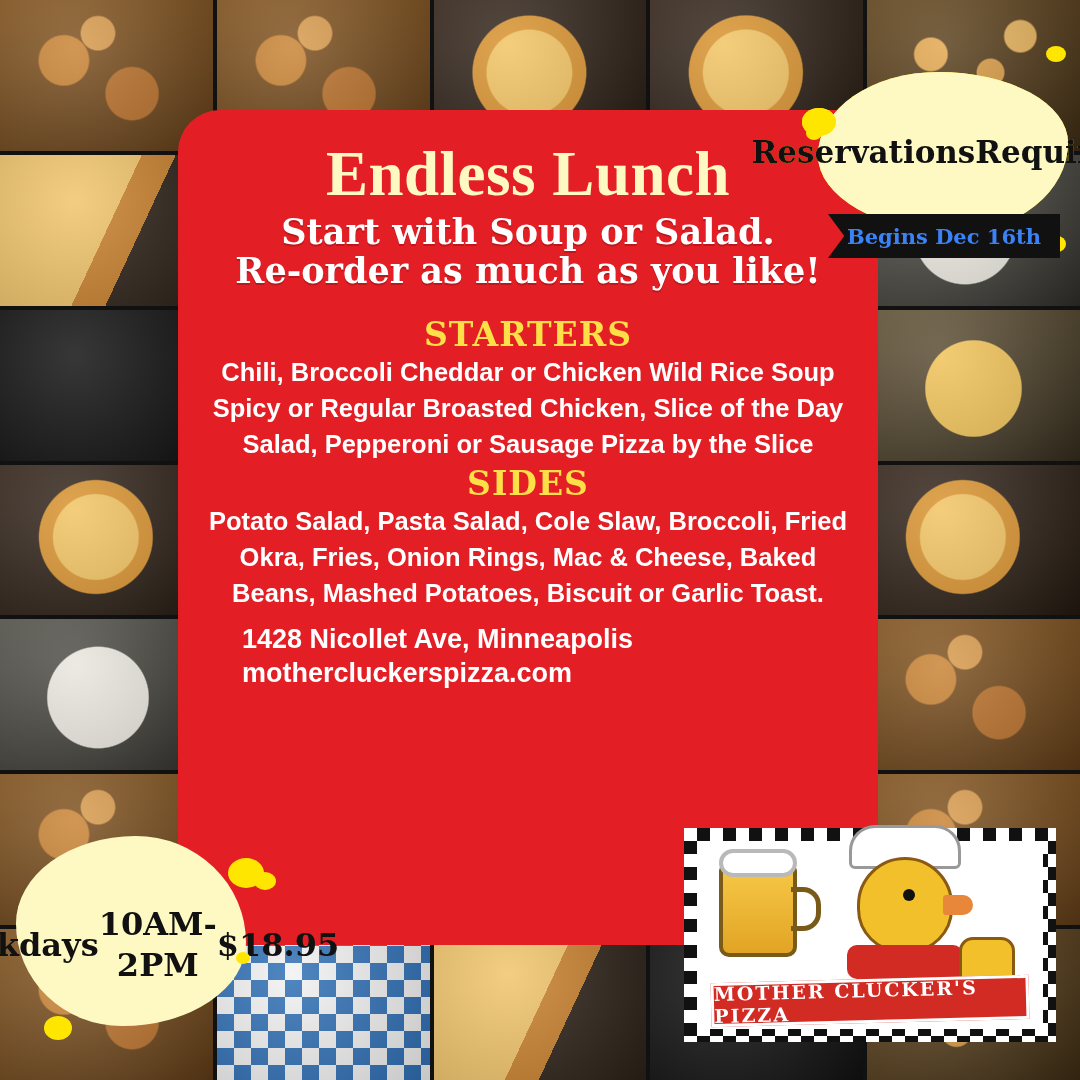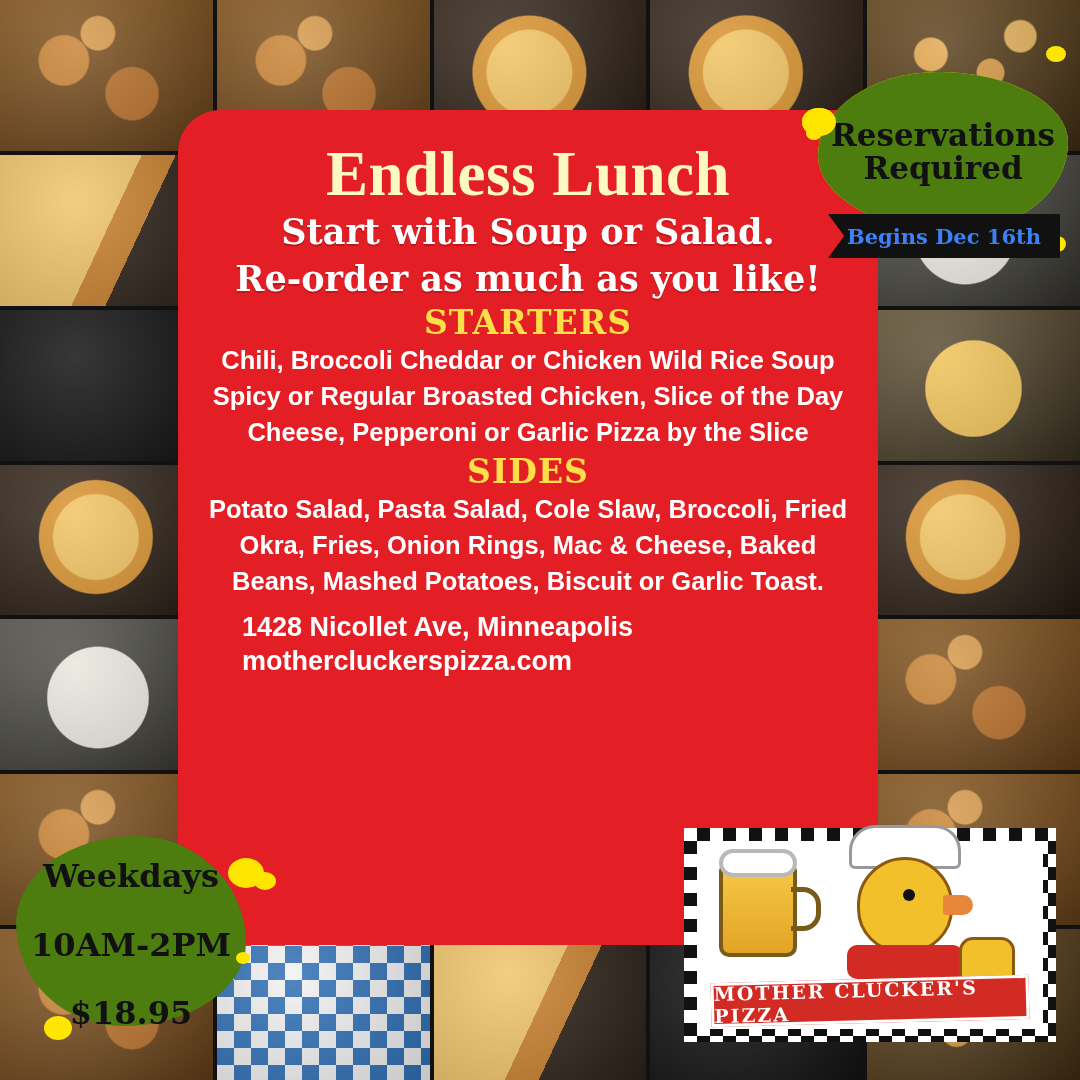--- a/index.html
+++ b/index.html
@@ -92,37 +92,36 @@
     letter-spacing: .5px;
     color: #fef9c3;
     line-height: 1.02;
     margin: 6px 0 6px;
   }
   .sub1 {
     font-family: "DejaVu Serif", serif;
     font-weight: 700;
     font-size: 35px;
     line-height: 1.12;
-    margin-bottom: 8px;
     text-shadow: 0 2px 0 rgba(0,0,0,.18);
   }
   .sub2 {
     font-family: "DejaVu Serif", serif;
     font-weight: 700;
     font-size: 36px;
     line-height: 1.1;
     margin-bottom: 8px;
     text-shadow: 0 2px 0 rgba(0,0,0,.18);
   }
   .sub3 {
     font-family: "DejaVu Serif", serif;
     font-weight: 700;
     font-size: 35px;
     line-height: 1.12;
-    margin-bottom: 4px;
+    margin-bottom: 24px;
     text-shadow: 0 2px 0 rgba(0,0,0,.18);
   }
   .sec-head {
     font-family: "DejaVu Serif", serif;
     font-weight: 700;
     font-size: 33px;
     color: #fde047;
     letter-spacing: 1px;
     margin: 4px 0 2px;
   }
@@ -139,22 +138,22 @@
     font-weight: 700;
     font-size: 27px;
     line-height: 1.25;
     text-align: left;
     padding-left: 36px;
   }
 
   
   .splat {
     position: absolute;
-    background: #4d7c0f;
-    display: flex; flex-direction: column;
+    background: #fef9c3;
+    display: flex; flex-direction: row;
     align-items: center; justify-content: center;
     text-align: center;
     color: #111;
   }
   .splat-res {
     left: 818px; top: 72px; width: 250px; height: 160px;
     border-radius: 48% 52% 45% 55% / 52% 44% 56% 48%;
     filter: drop-shadow(0 0 0 #ffe600);
   }
   .splat-res::before {
@@ -319,21 +318,21 @@
 
   <div class="card">
     <div class="title">Endless Lunch</div>
     <div class="sub1">Start with Soup or Salad.</div>
     <div class="sub3">Re-order as much as you like!</div>
 
     <div class="sec-head">STARTERS</div>
     <div class="sec-body">Chili, Broccoli Cheddar or Chicken Wild Rice Soup</div>
 
     <div class="sec-body">Spicy or Regular Broasted Chicken, Slice of the Day</div>
-    <div class="sec-body">Cheese, Pepperoni or Garlic Pizza by the Slice</div>
+    <div class="sec-body">Salad, Pepperoni or Sausage Pizza by the Slice</div>
 
     <div class="sec-head">SIDES</div>
     <div class="sec-body">Potato Salad, Pasta Salad, Cole Slaw, Broccoli, Fried</div>
     <div class="sec-body">Okra, Fries, Onion Rings, Mac &amp; Cheese, Baked</div>
     <div class="sec-body">Beans, Mashed Potatoes, Biscuit or Garlic Toast.</div>
 
     <div class="footer">
       <div>1428 Nicollet Ave, Minneapolis</div>
       <div>mothercluckerspizza.com</div>
     </div>

